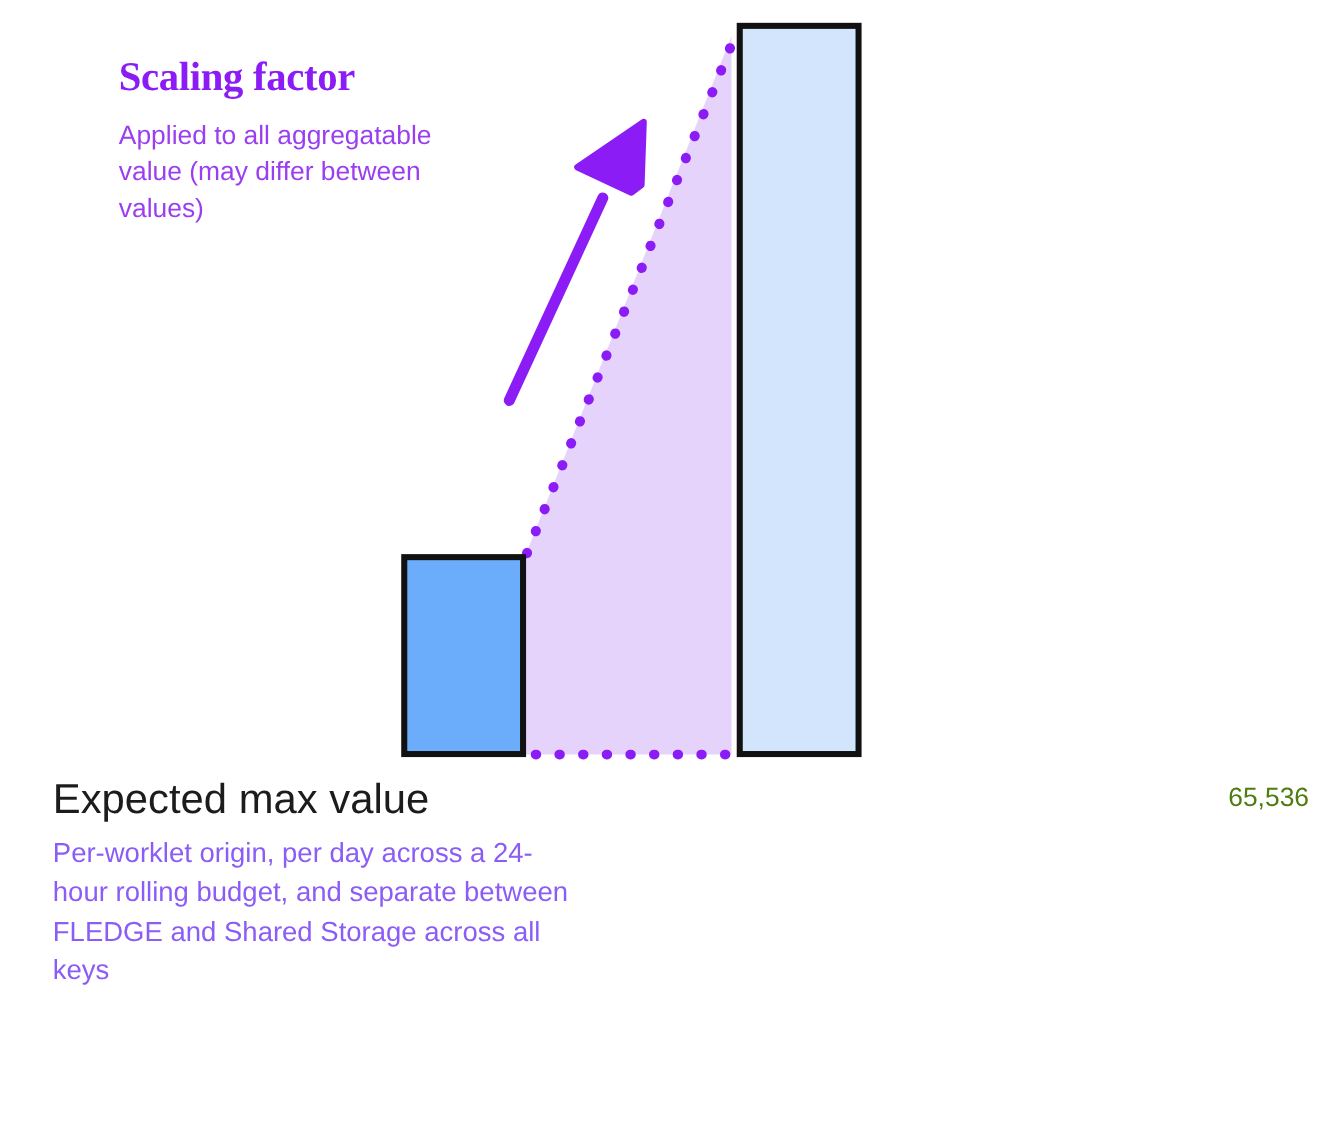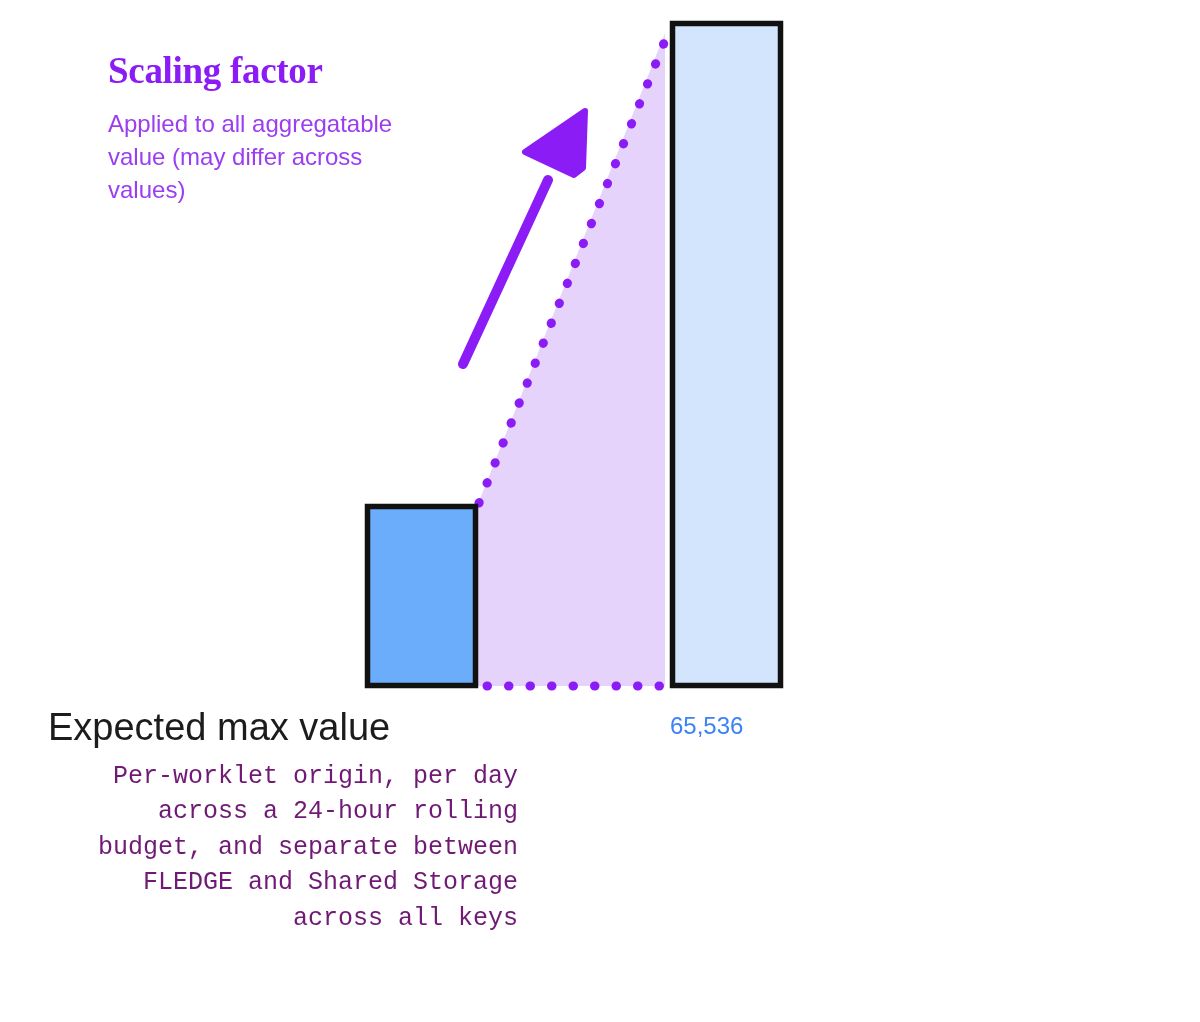--- a/index.html
+++ b/index.html
@@ -60,27 +60,26 @@
   .left-label-title {
     font-family: "Liberation Sans", sans-serif;
     font-size: 38px;
     font-weight: normal;
     color: #1c1c1c;
     line-height: 1.12;
     margin: 0 0 10px 0;
     white-space: nowrap;
   }
   .left-label-body {
-    font-family: Liberation Mono, monospace;
+    font-family: Liberation Sans, sans-serif;
     font-size: 25px;
     font-weight: normal;
-    color: #701a75;
+    color: #8b5cf6;
     line-height: 1.42;
     margin: 0;
-    text-align: right;
   }
 
   
   .right-label {
     position: absolute;
     left: 670px;
     top: 712px;
     width: 520px;
   }
   .right-label-title {
@@ -89,23 +88,24 @@
     font-weight: normal;
     color: #1c1c1c;
     line-height: 1.1;
     margin: 0 0 8px 0;
     white-space: nowrap;
   }
   .right-label-value {
     font-family: "Liberation Sans", sans-serif;
     font-size: 24px;
     font-weight: normal;
-    color: #3b82f6;
+    color: #4d7c0f;
     line-height: 1.2;
     margin: 0;
+    text-align: right;
   }
 </style>
 </head>
 <body>
 
 <svg id="diagram-canvas" viewBox="0 0 1200 1022" width="1200" height="1022" xmlns="http://www.w3.org/2000/svg">
 
   <polygon points="478,504 665,33 665,686 478,686" fill="#e5d3fb"></polygon>
 
   <line x1="479" y1="503" x2="666" y2="38" stroke="#8b1cf5" stroke-width="9" stroke-linecap="round" stroke-dasharray="0.5 21"></line>
@@ -118,21 +118,21 @@
 
   <g>
     <line x1="463" y1="364" x2="548" y2="180" stroke="#8b1cf5" stroke-width="10" stroke-linecap="round"></line>
     <polygon points="585,111 525,152 574,175" fill="#8b1cf5"></polygon>
     <polygon points="585,111 525,152 574,175 583,168" fill="#8b1cf5" stroke="#8b1cf5" stroke-width="6" stroke-linejoin="round"></polygon>
   </g>
 </svg>
 
 <div class="annotation">
   <div class="annotation-title">Scaling factor</div>
-  <div class="annotation-body">Applied to all aggregatable value (may differ across values)</div>
+  <div class="annotation-body">Applied to all aggregatable value (may differ between values)</div>
 </div>
 
 <div class="left-label">
   <div class="left-label-title">Expected max value</div>
   <div class="left-label-body">Per-worklet origin, per day across a 24-hour rolling budget, and separate between FLEDGE and Shared Storage across all keys</div>
 </div>
 
 <div class="right-label">
   <div class="right-label-value">65,536</div>
 </div>

